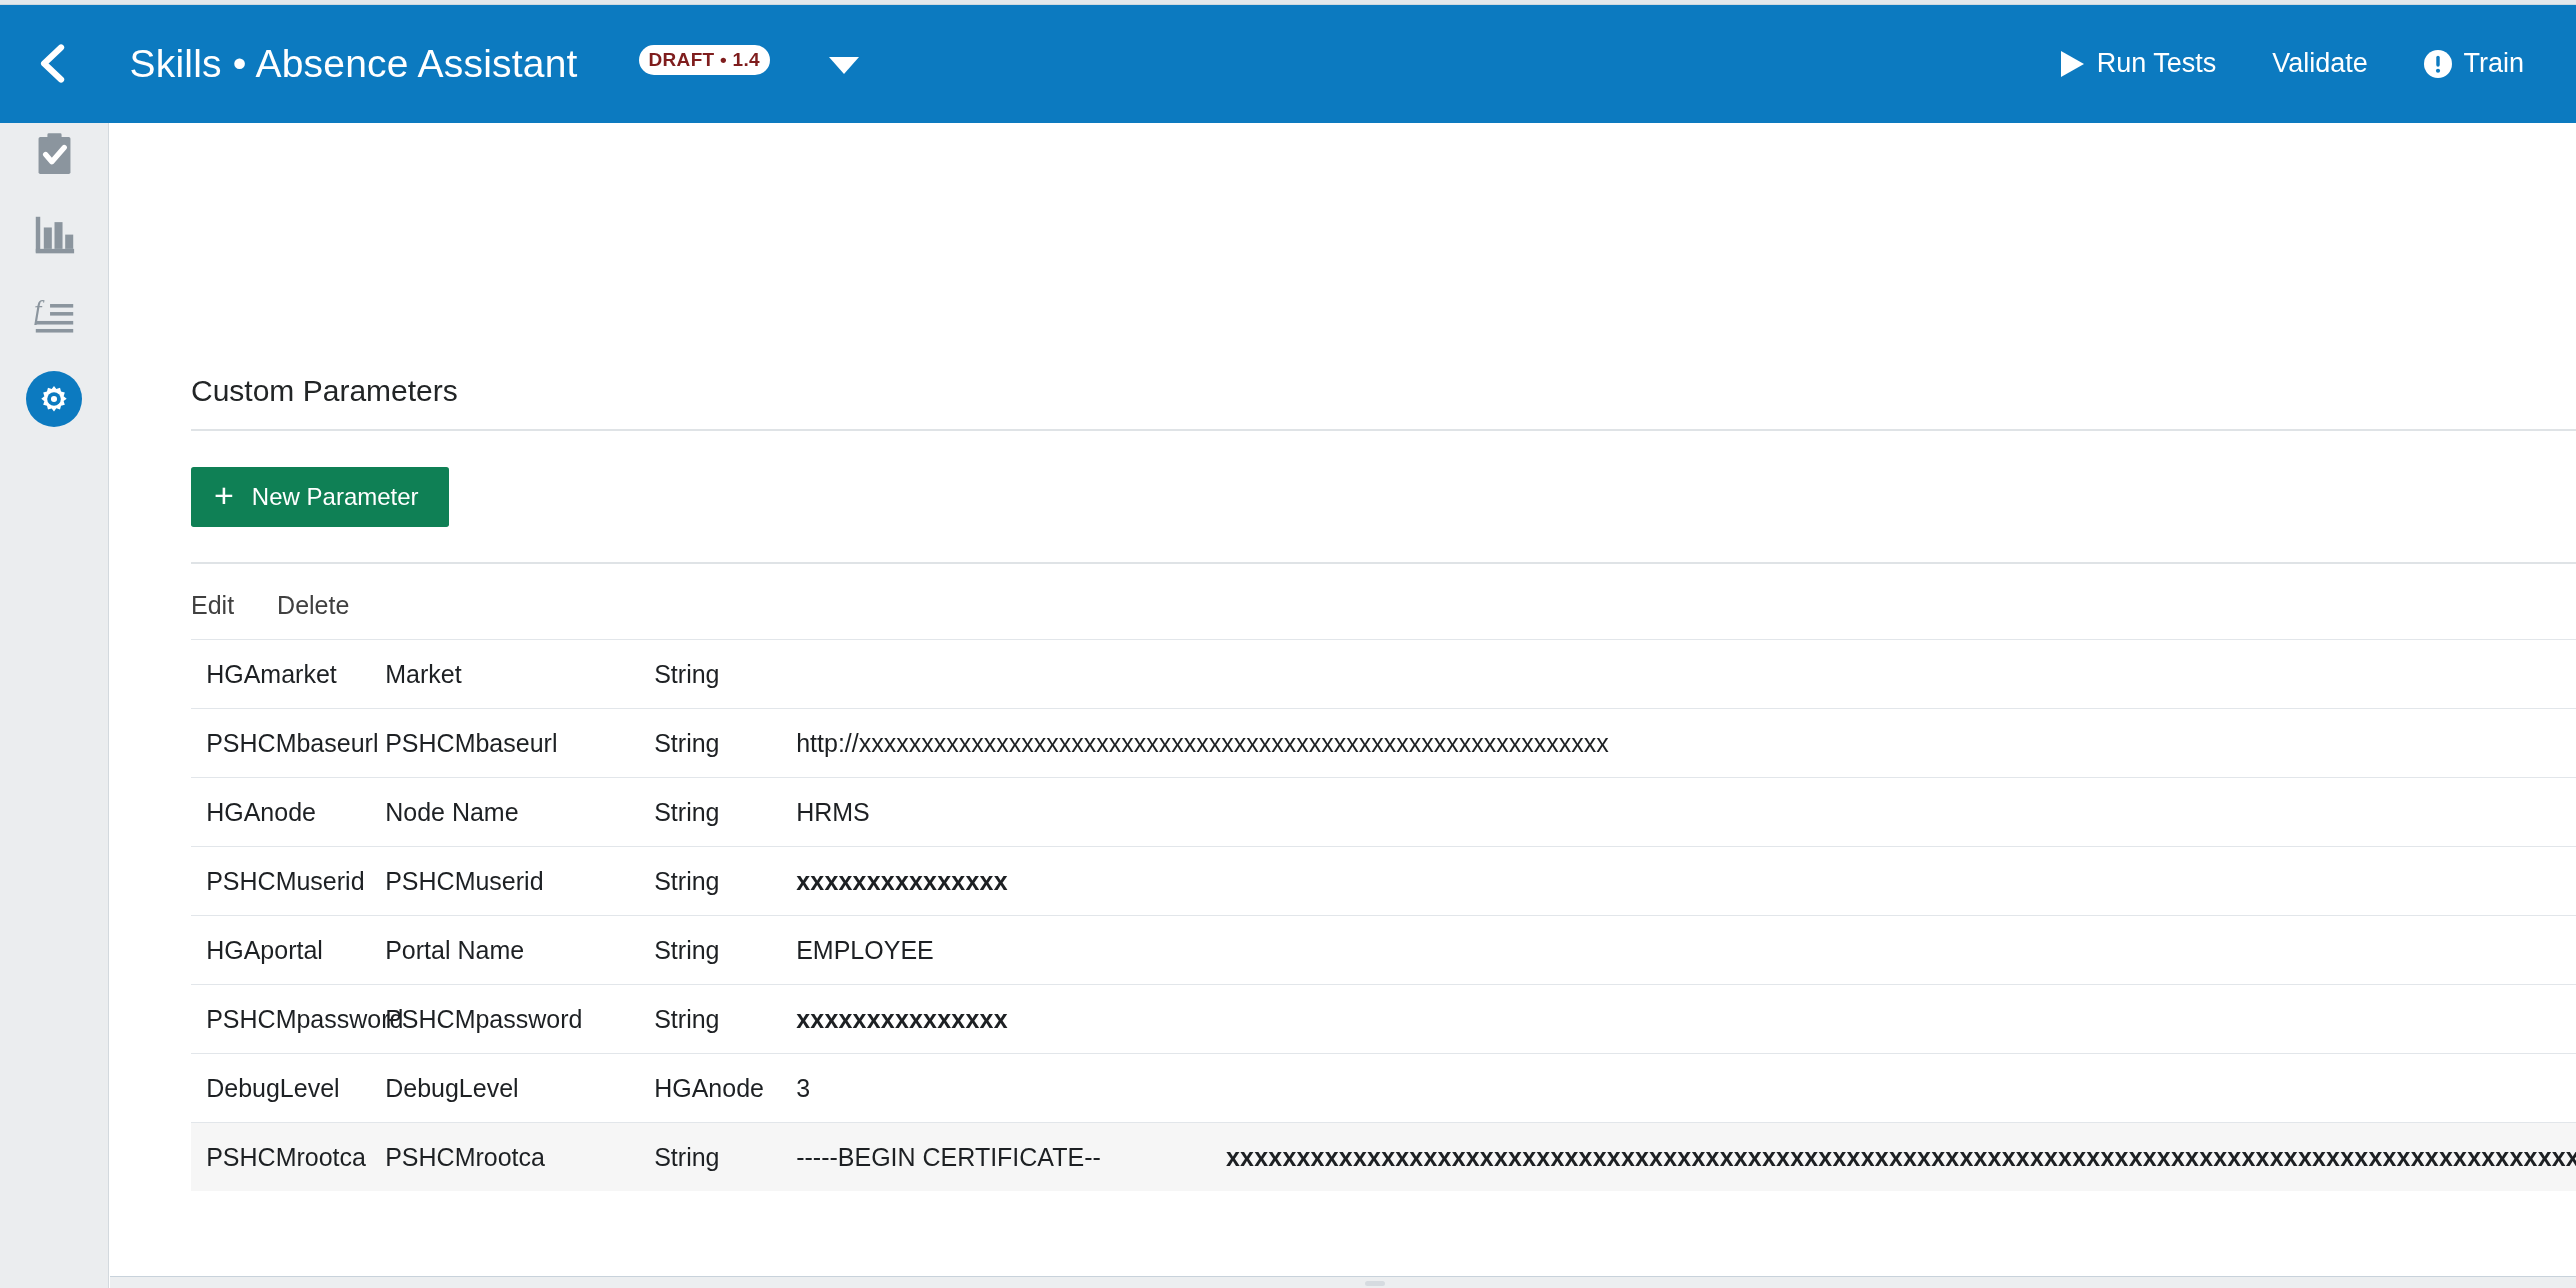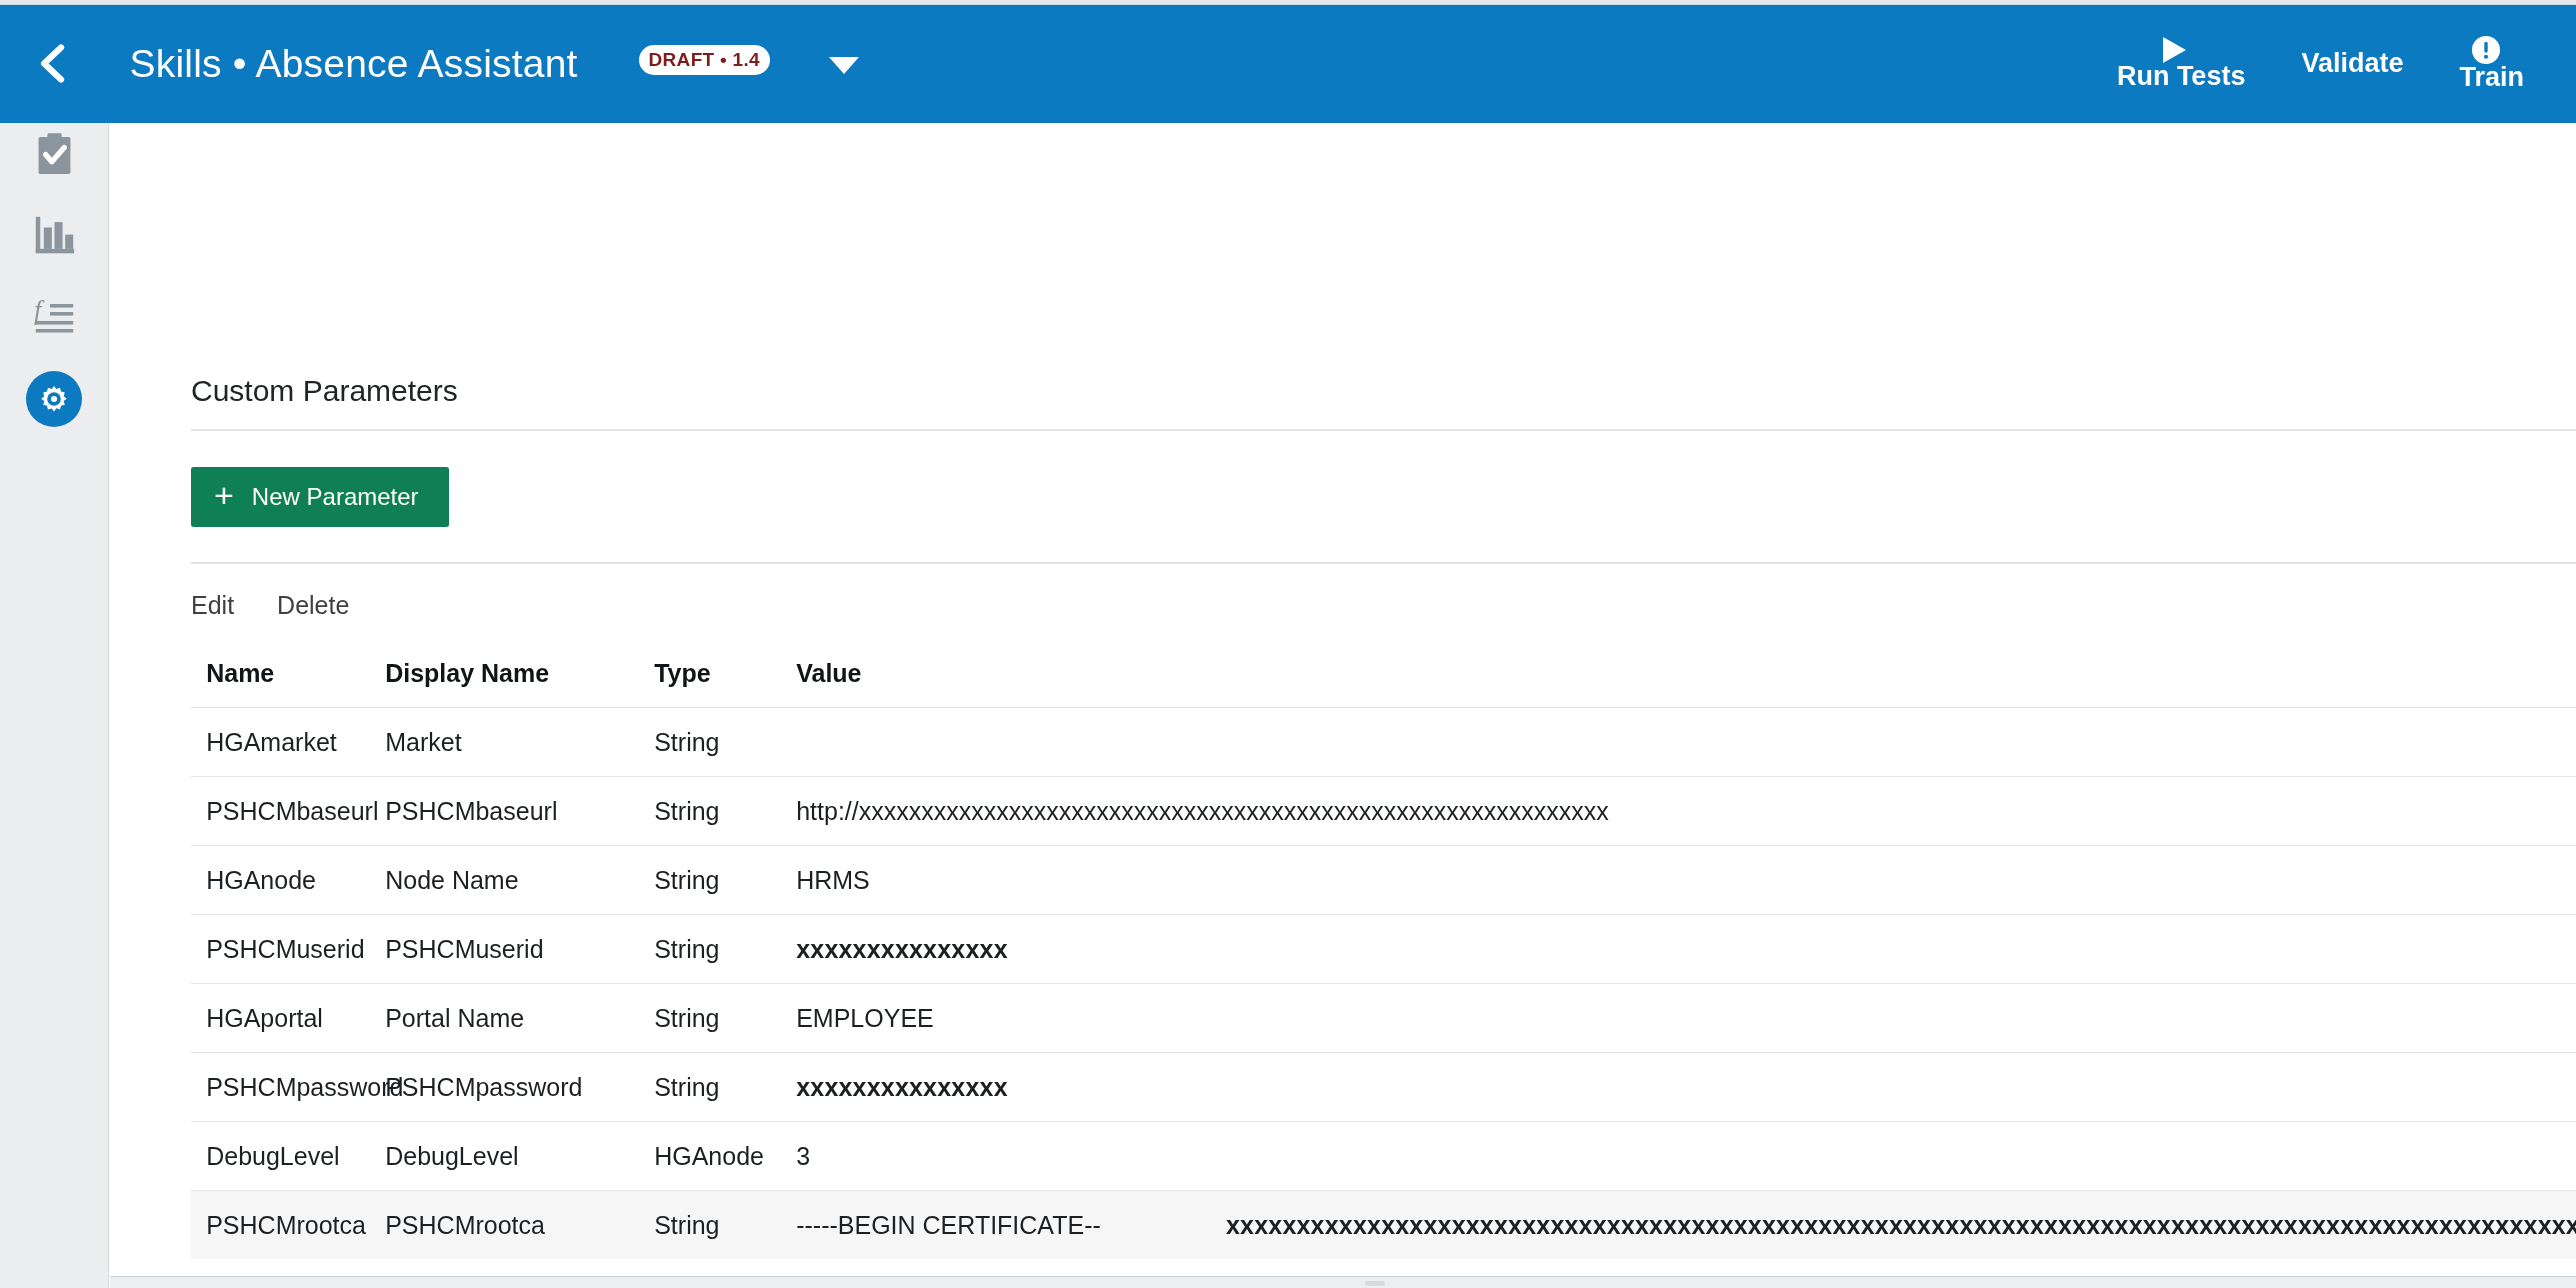--- a/index.html
+++ b/index.html
@@ -94,26 +94,25 @@
   .header-right {
     display: flex;
     align-items: center;
     flex: 0 0 auto;
   }
   .hdr-action {
     display: flex;
     align-items: center;
     color: #ffffff;
     font-size: 27px;
-    font-weight: 700;
+    font-weight: 400;
     white-space: nowrap;
     cursor: pointer;
     margin-left: 56px;
     line-height: 1;
-    flex-direction: column;
   }
   .hdr-action:first-child { margin-left: 0; }
   .play-tri {
     width: 0; height: 0;
     border-top: 13.4px solid transparent;
     border-bottom: 13.4px solid transparent;
     border-left: 23px solid #ffffff;
     margin-right: 12.5px;
   }
   .excl-circle {
@@ -398,26 +397,20 @@
 
     <div class="rule r2"></div>
 
     <div class="actionbar">
       <span class="action-link">Edit</span>
       <span class="action-link">Delete</span>
     </div>
 
     <div class="tbl">
 
-      <div class="trow head">
-        <div class="cell c-name">Name</div>
-        <div class="cell c-display">Display Name</div>
-        <div class="cell c-type">Type</div>
-        <div class="cell c-value">Value</div>
-      </div>
 
       <div class="trow">
         <div class="cell c-name">HGAmarket</div>
         <div class="cell c-display">Market</div>
         <div class="cell c-type">String</div>
       </div>
 
       <div class="trow">
         <div class="cell c-name">PSHCMbaseurl</div>
         <div class="cell c-display">PSHCMbaseurl</div>

